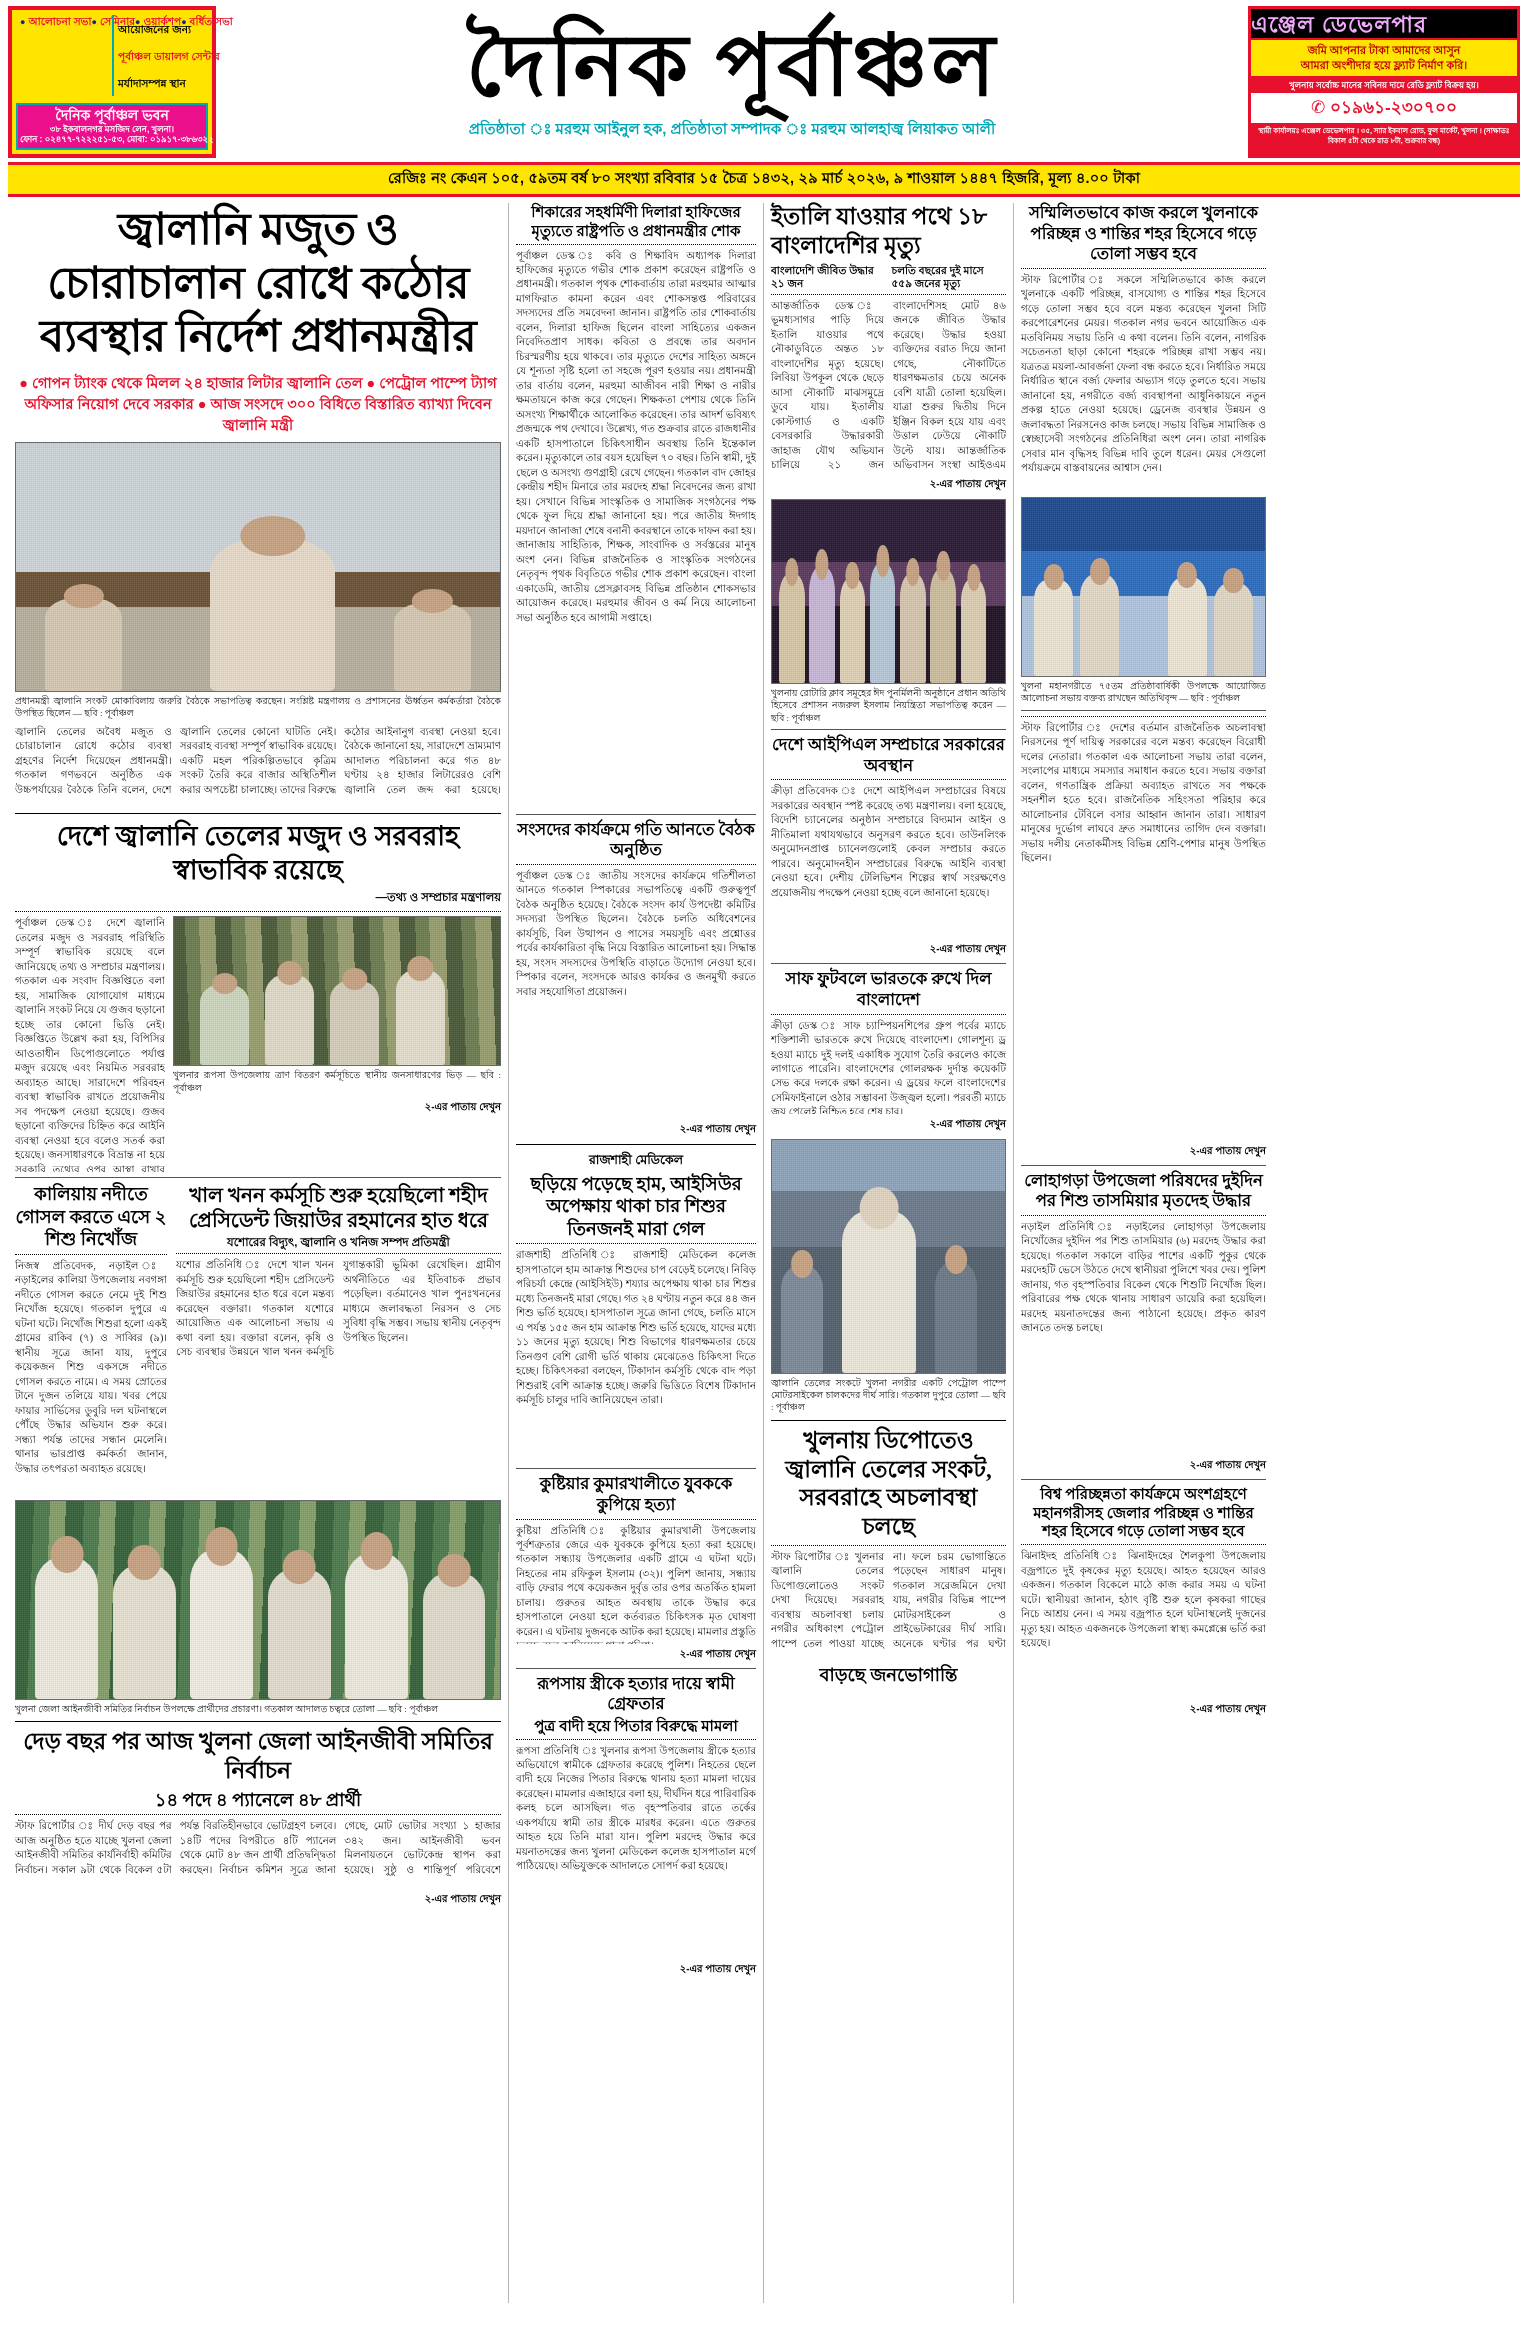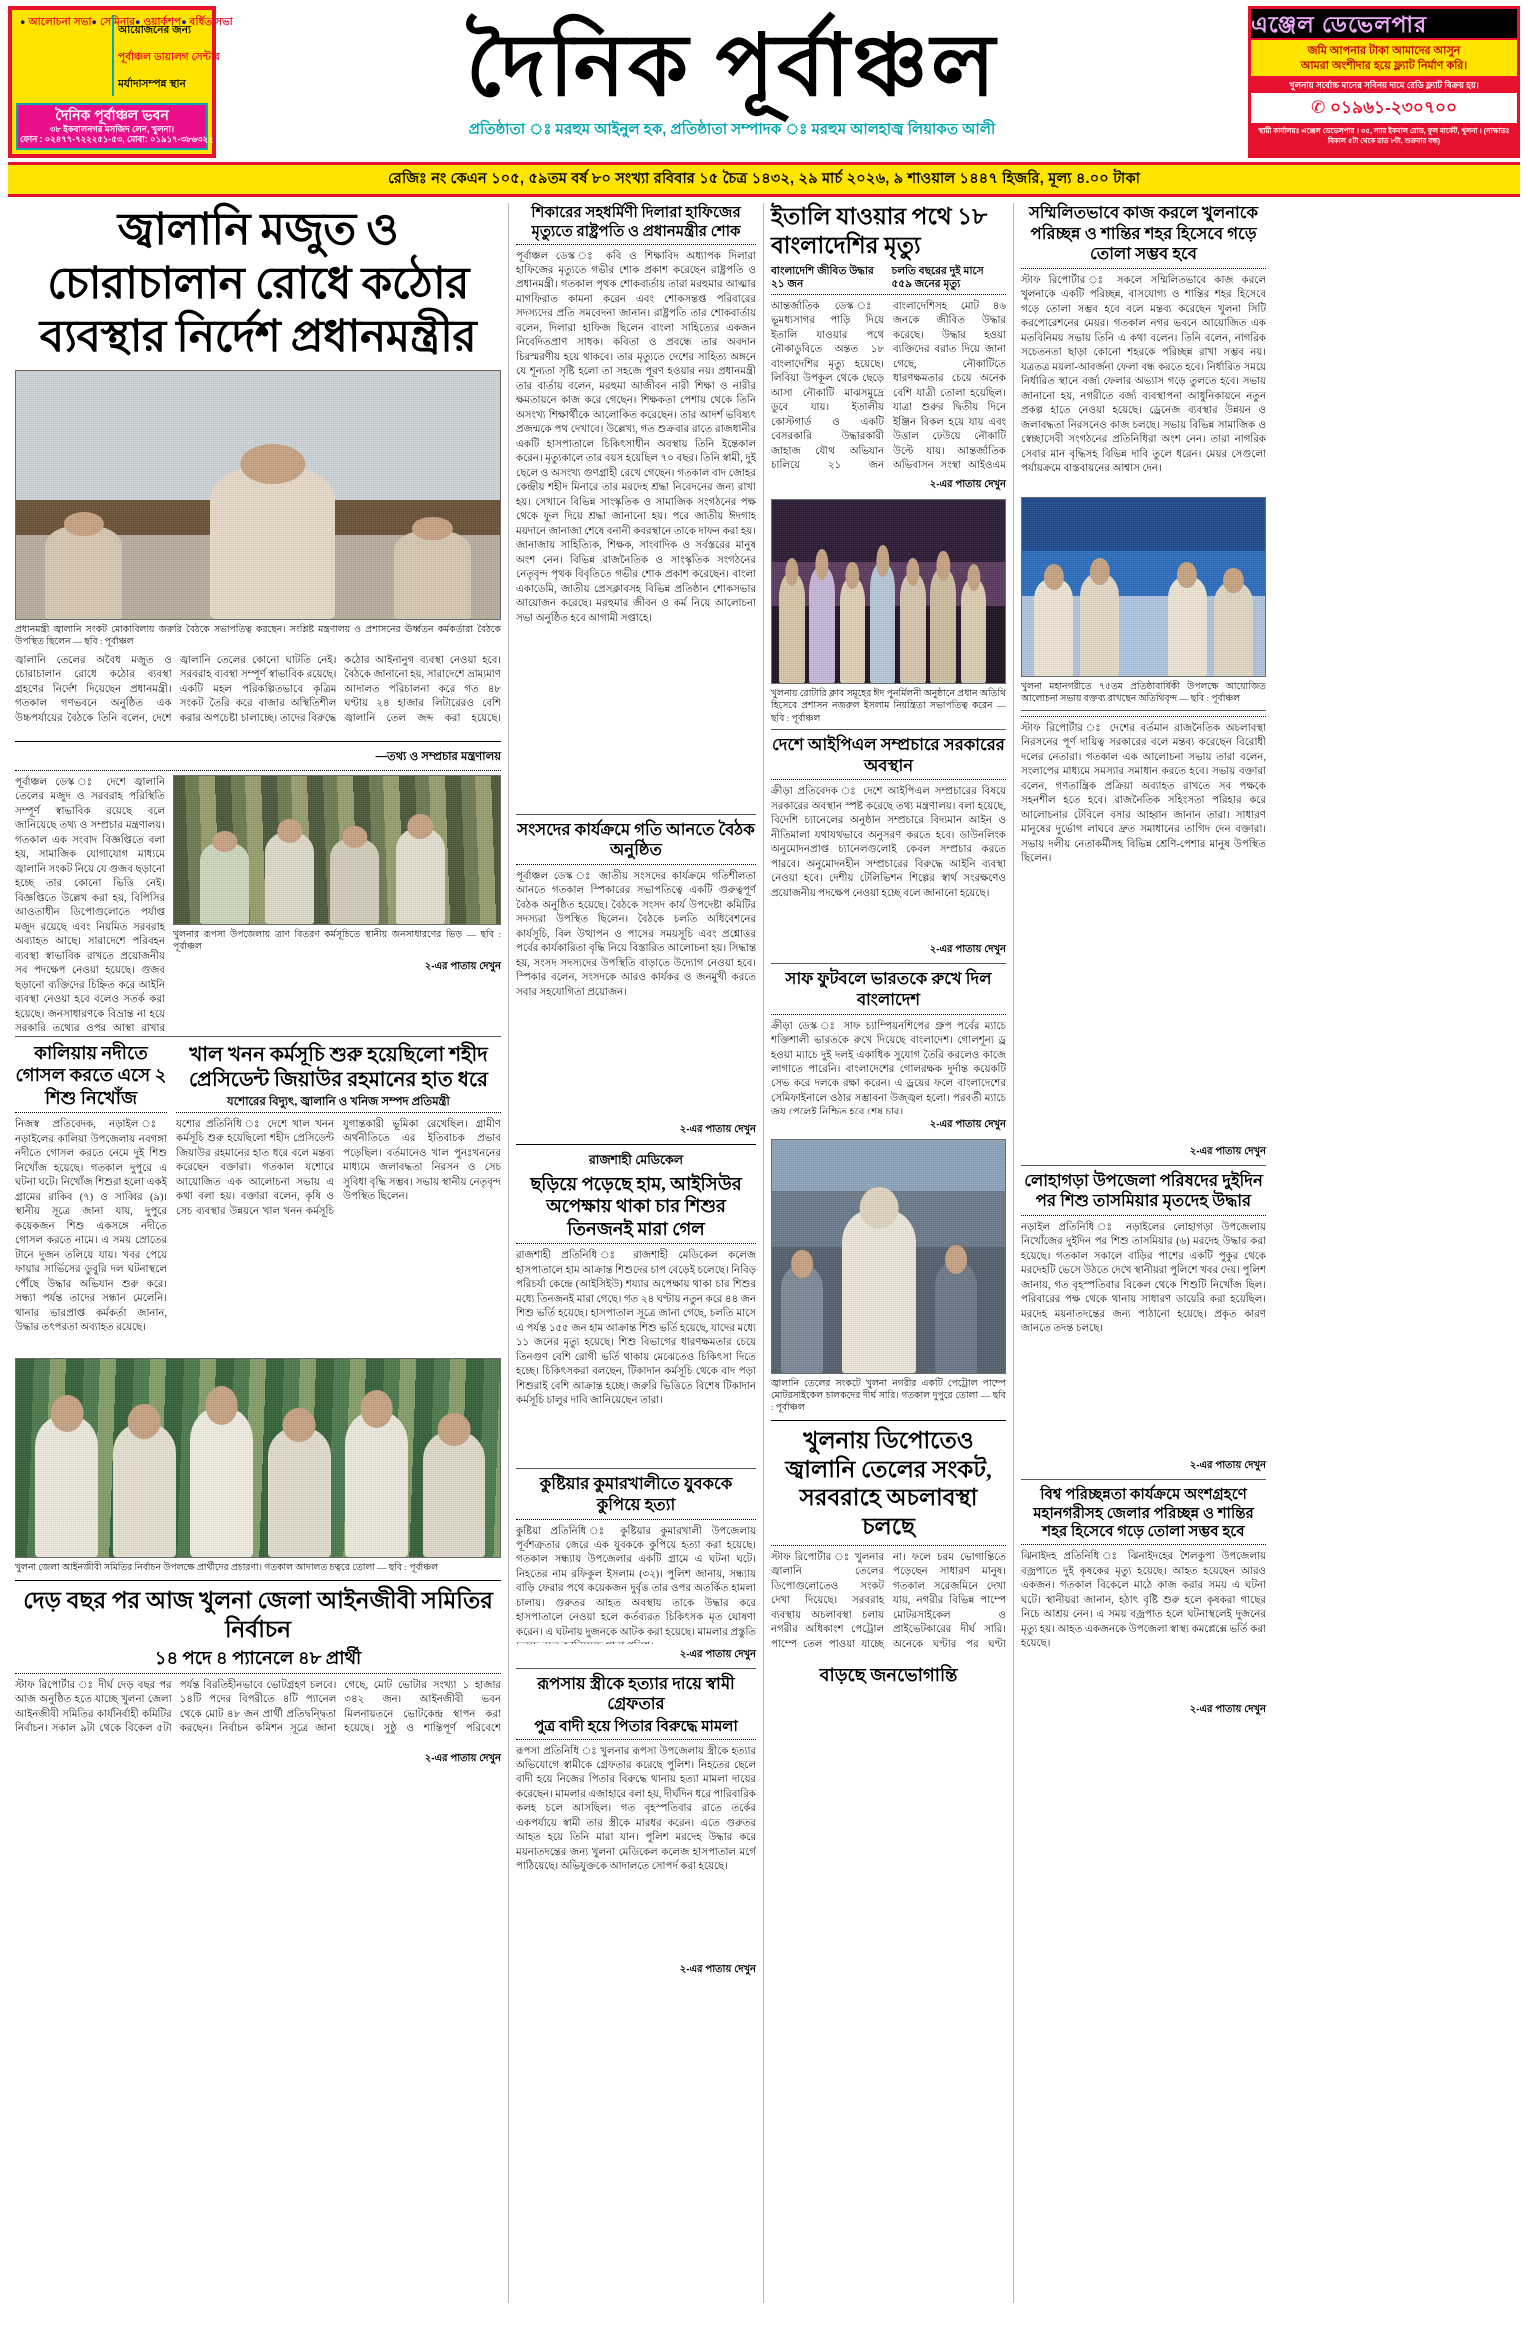--- a/index.html
+++ b/index.html
@@ -400,40 +400,42 @@
     </div>
   </div>
 
   <div class="date-strip">রেজিঃ নং কেএন ১০৫, ৫৯তম বর্ষ ৮০ সংখ্যা রবিবার ১৫ চৈত্র ১৪৩২, ২৯ মার্চ ২০২৬, ৯ শাওয়াল ১৪৪৭ হিজরি, মূল্য ৪.০০ টাকা</div>
 
   <div class="content">
 
     <div class="col c1">
 
       <div class="lead-headline">জ্বালানি মজুত ও চোরাচালান রোধে কঠোর ব্যবস্থার নির্দেশ প্রধানমন্ত্রীর</div>
+      <div class="lead-sub">● গোপন ট্যাংক থেকে মিলল ২৪ হাজার লিটার জ্বালানি তেল ● পেট্রোল পাম্পে ট্যাগ অফিসার নিয়োগ দেবে সরকার ● আজ সংসদে ৩০০ বিধিতে বিস্তারিত ব্যাখ্যা দিবেন জ্বালানি মন্ত্রী</div>
 
       <div class="photo noise ph-meeting" style="height:250px">
         <div class="figs">
           <div class="fig" style="left:40%;width:26%;height:62%">
               <i></i>
             </div>
           <div class="fig" style="left:6%;width:16%;height:38%;background:#d8cbb5">
               <i></i>
             </div>
           <div class="fig" style="left:78%;width:16%;height:36%;background:#d8cbb5">
               <i></i>
             </div>
         </div>
       </div>
       <div class="caption">প্রধানমন্ত্রী জ্বালানি সংকট মোকাবিলায় জরুরি বৈঠকে সভাপতিত্ব করছেন। সংশ্লিষ্ট মন্ত্রণালয় ও প্রশাসনের ঊর্ধ্বতন কর্মকর্তারা বৈঠকে উপস্থিত ছিলেন — ছবি : পূর্বাঞ্চল</div>
 
       <div class="body-text cols3" style="height:82px">জ্বালানি তেলের অবৈধ মজুত ও চোরাচালান রোধে কঠোর ব্যবস্থা গ্রহণের নির্দেশ দিয়েছেন প্রধানমন্ত্রী। গতকাল গণভবনে অনুষ্ঠিত এক উচ্চপর্যায়ের বৈঠকে তিনি বলেন, দেশে জ্বালানি তেলের কোনো ঘাটতি নেই। সরবরাহ ব্যবস্থা সম্পূর্ণ স্বাভাবিক রয়েছে। একটি মহল পরিকল্পিতভাবে কৃত্রিম সংকট তৈরি করে বাজার অস্থিতিশীল করার অপচেষ্টা চালাচ্ছে। তাদের বিরুদ্ধে কঠোর আইনানুগ ব্যবস্থা নেওয়া হবে। বৈঠকে জানানো হয়, সারাদেশে ভ্রাম্যমাণ আদালত পরিচালনা করে গত ৪৮ ঘণ্টায় ২৪ হাজার লিটারেরও বেশি জ্বালানি তেল জব্দ করা হয়েছে। কয়েকটি পেট্রোল পাম্পের গোপন ভূগর্ভস্থ ট্যাংক থেকে এসব তেল উদ্ধার করা হয়। সংশ্লিষ্ট পাম্প মালিকদের বিরুদ্ধে মামলা দায়ের করা হয়েছে এবং কয়েকটি পাম্পের লাইসেন্স সাময়িকভাবে স্থগিত করা হয়েছে। জ্বালানি ও খনিজ সম্পদ বিভাগ সূত্রে জানা গেছে, প্রতিটি বিভাগীয় শহরে মনিটরিং সেল গঠন করা হয়েছে। পেট্রোল পাম্পগুলোতে ট্যাগ অফিসার নিয়োগের সিদ্ধান্ত চূড়ান্ত পর্যায়ে রয়েছে। ট্যাগ অফিসাররা প্রতিদিনের বিক্রয় ও মজুতের হিসাব তদারকি করবেন। নিয়ম লঙ্ঘন করলে তাৎক্ষণিক ব্যবস্থা নেওয়া হবে। বিপিসির চেয়ারম্যান বলেন, দেশে বর্তমানে ডিজেল, অকটেন ও পেট্রোলের পর্যাপ্ত মজুত রয়েছে। আমদানি কার্যক্রমও স্বাভাবিক রয়েছে। আগামী তিন মাসের চাহিদা মেটানোর মতো মজুত নিশ্চিত করা হয়েছে। তিনি ভোক্তাদের আতঙ্কিত না হওয়ার আহ্বান জানান। বৈঠকে উপস্থিত কর্মকর্তারা জানান, সীমান্তবর্তী এলাকায় চোরাচালান প্রতিরোধে বিজিবি ও কোস্টগার্ডের টহল জোরদার করা হয়েছে। নৌপথেও বিশেষ নজরদারি চালানো হচ্ছে। জ্বালানি মন্ত্রী আজ জাতীয় সংসদে ৩০০ বিধিতে একটি বিবৃতি দেবেন বলে জানা গেছে। সেখানে দেশের সার্বিক জ্বালানি পরিস্থিতি, মজুত, আমদানি পরিকল্পনা এবং ভবিষ্যৎ করণীয় সম্পর্কে বিস্তারিত ব্যাখ্যা উপস্থাপন করা হবে। সংসদ সদস্যরা এ বিষয়ে প্রশ্ন উত্থাপনের সুযোগ পাবেন। এদিকে রাজধানীসহ বিভিন্ন জেলা শহরে গতকালও পেট্রোল পাম্পগুলোতে দীর্ঘ লাইন দেখা গেছে। মোটরসাইকেল চালকদের ভোগান্তি সবচেয়ে বেশি। অনেক পাম্পে নির্ধারিত পরিমাণের বেশি তেল দেওয়া হচ্ছে না বলে অভিযোগ রয়েছে। ভোক্তা অধিকার সংরক্ষণ অধিদপ্তর অভিযোগ পেলে তাৎক্ষণিক ব্যবস্থা নেওয়ার কথা জানিয়েছে।</div>
 
       <div class="rule"></div>
 
+      <div class="hl1 sz28">দেশে জ্বালানি তেলের মজুদ ও সরবরাহ স্বাভাবিক রয়েছে</div>
       <div class="byline">—তথ্য ও সম্প্রচার মন্ত্রণালয়</div>
       <div class="dotline"></div>
       <div style="display:flex;gap:8px">
         <div style="flex:0 0 150px">
           <div class="body-text" style="height:256px">পূর্বাঞ্চল ডেস্ক ঃ দেশে জ্বালানি তেলের মজুদ ও সরবরাহ পরিস্থিতি সম্পূর্ণ স্বাভাবিক রয়েছে বলে জানিয়েছে তথ্য ও সম্প্রচার মন্ত্রণালয়। গতকাল এক সংবাদ বিজ্ঞপ্তিতে বলা হয়, সামাজিক যোগাযোগ মাধ্যমে জ্বালানি সংকট নিয়ে যে গুজব ছড়ানো হচ্ছে তার কোনো ভিত্তি নেই। বিজ্ঞপ্তিতে উল্লেখ করা হয়, বিপিসির আওতাধীন ডিপোগুলোতে পর্যাপ্ত মজুদ রয়েছে এবং নিয়মিত সরবরাহ অব্যাহত আছে। সারাদেশে পরিবহন ব্যবস্থা স্বাভাবিক রাখতে প্রয়োজনীয় সব পদক্ষেপ নেওয়া হয়েছে। গুজব ছড়ানো ব্যক্তিদের চিহ্নিত করে আইনি ব্যবস্থা নেওয়া হবে বলেও সতর্ক করা হয়েছে। জনসাধারণকে বিভ্রান্ত না হয়ে সরকারি তথ্যের ওপর আস্থা রাখার আহ্বান জানানো হয়েছে।</div>
         </div>
         <div style="flex:1 1 auto">
           <div class="photo noise ph-crowd" style="height:150px;margin-top:0">
             <div class="figs">
               <div class="fig" style="left:8%;width:15%;height:55%;background:#cfd8c0">

